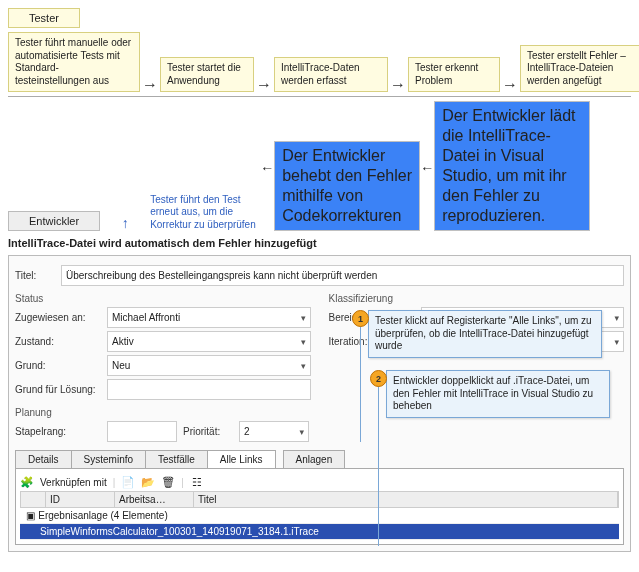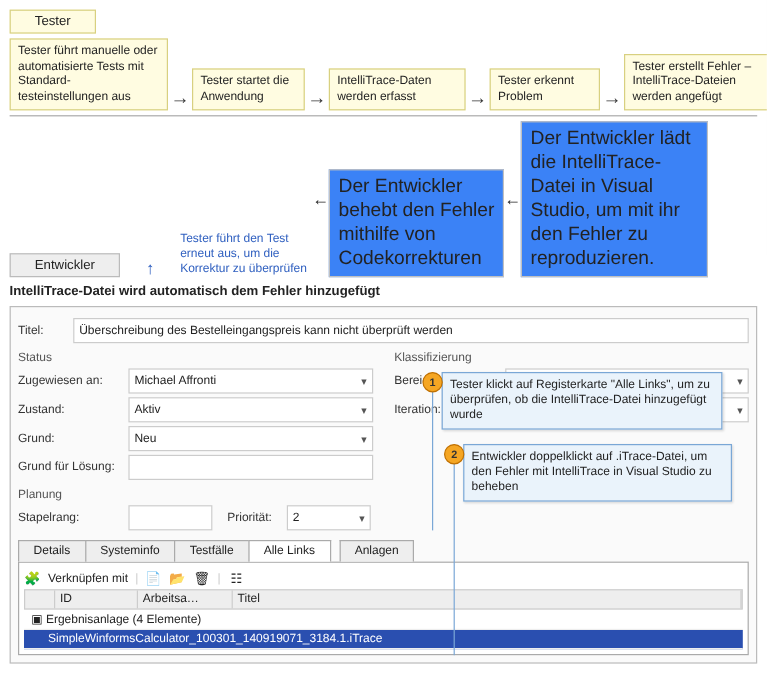--- a/index.html
+++ b/index.html
@@ -122,21 +122,21 @@
           </div>
     </div>
   </div>
 
   <div class="section">Planung</div>
   <div class="row" style="width:320px">
     <div class="lbl">Stapelrang:</div>
         <div class="fld" style="flex:0 0 60px">
           <span></span>
         </div>
-    <div class="lbl" style="width:50px;text-align:center">Priorität:</div>
+    <div class="lbl" style="width:50px;text-align:left">Priorität:</div>
         <div class="fld dd" style="flex:0 0 60px">
           <span>2</span>
         </div>
   </div>
 
   <div class="tabs">
     <div class="tab">Details</div>
     <div class="tab">Systeminfo</div>
     <div class="tab">Testfälle</div>
     <div class="tab active">Alle Links</div>

